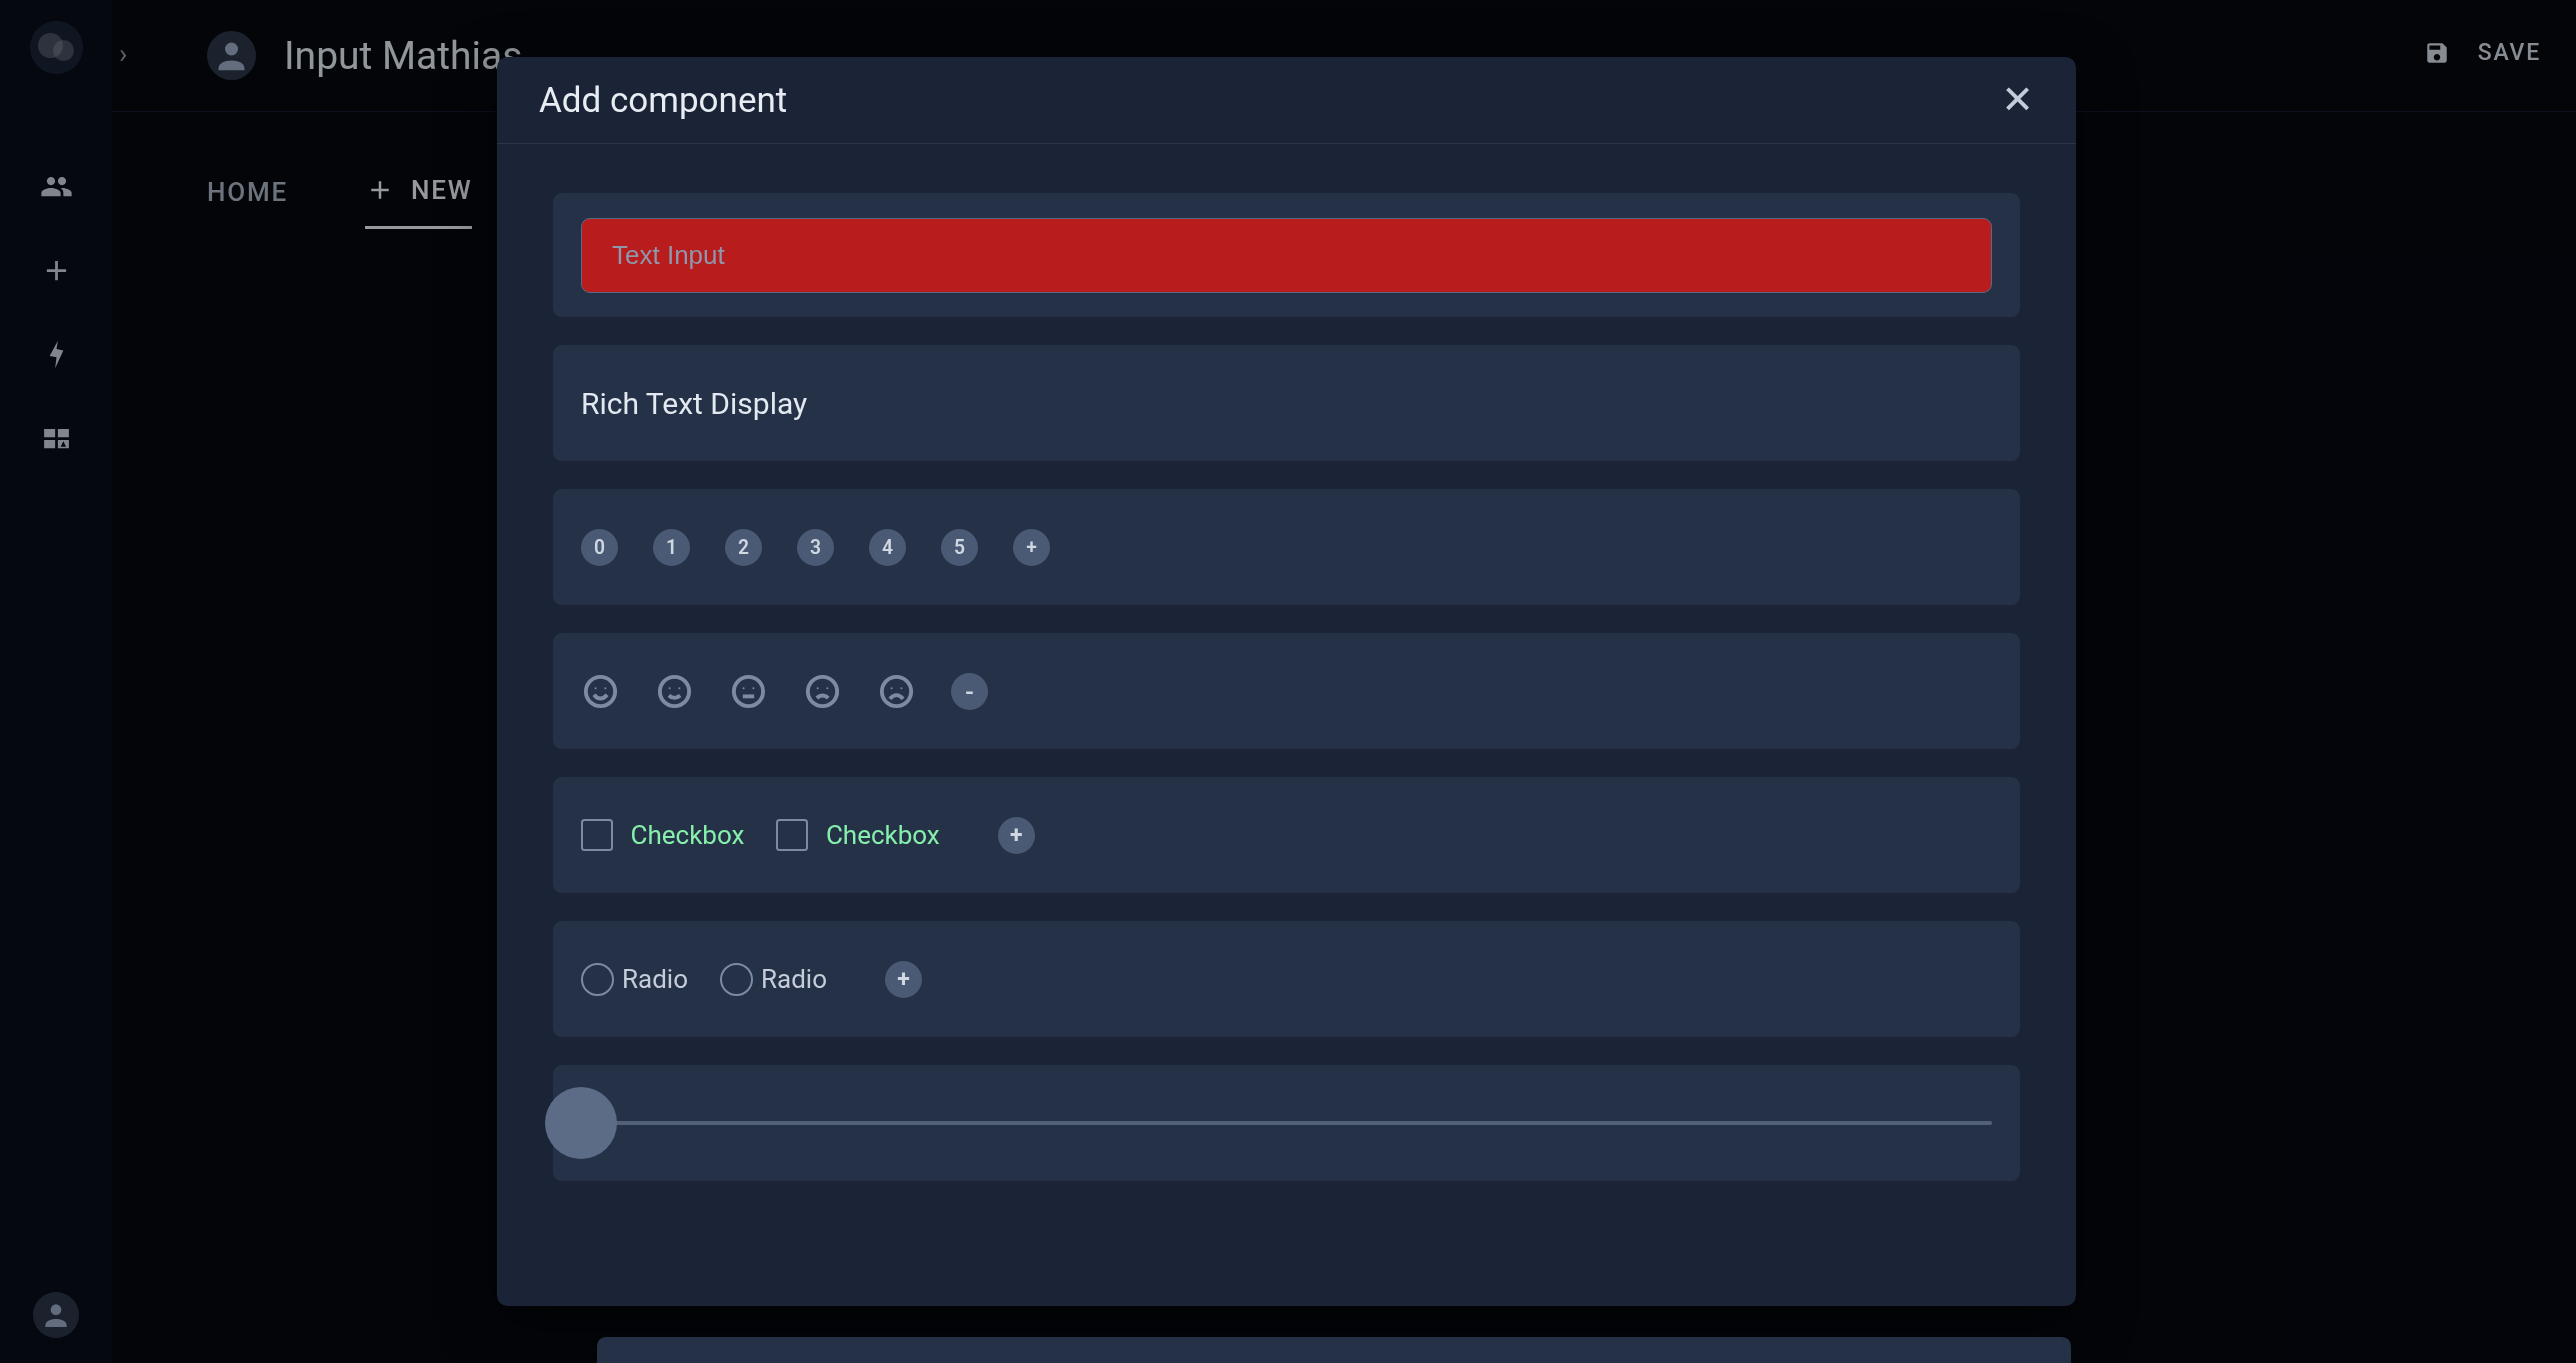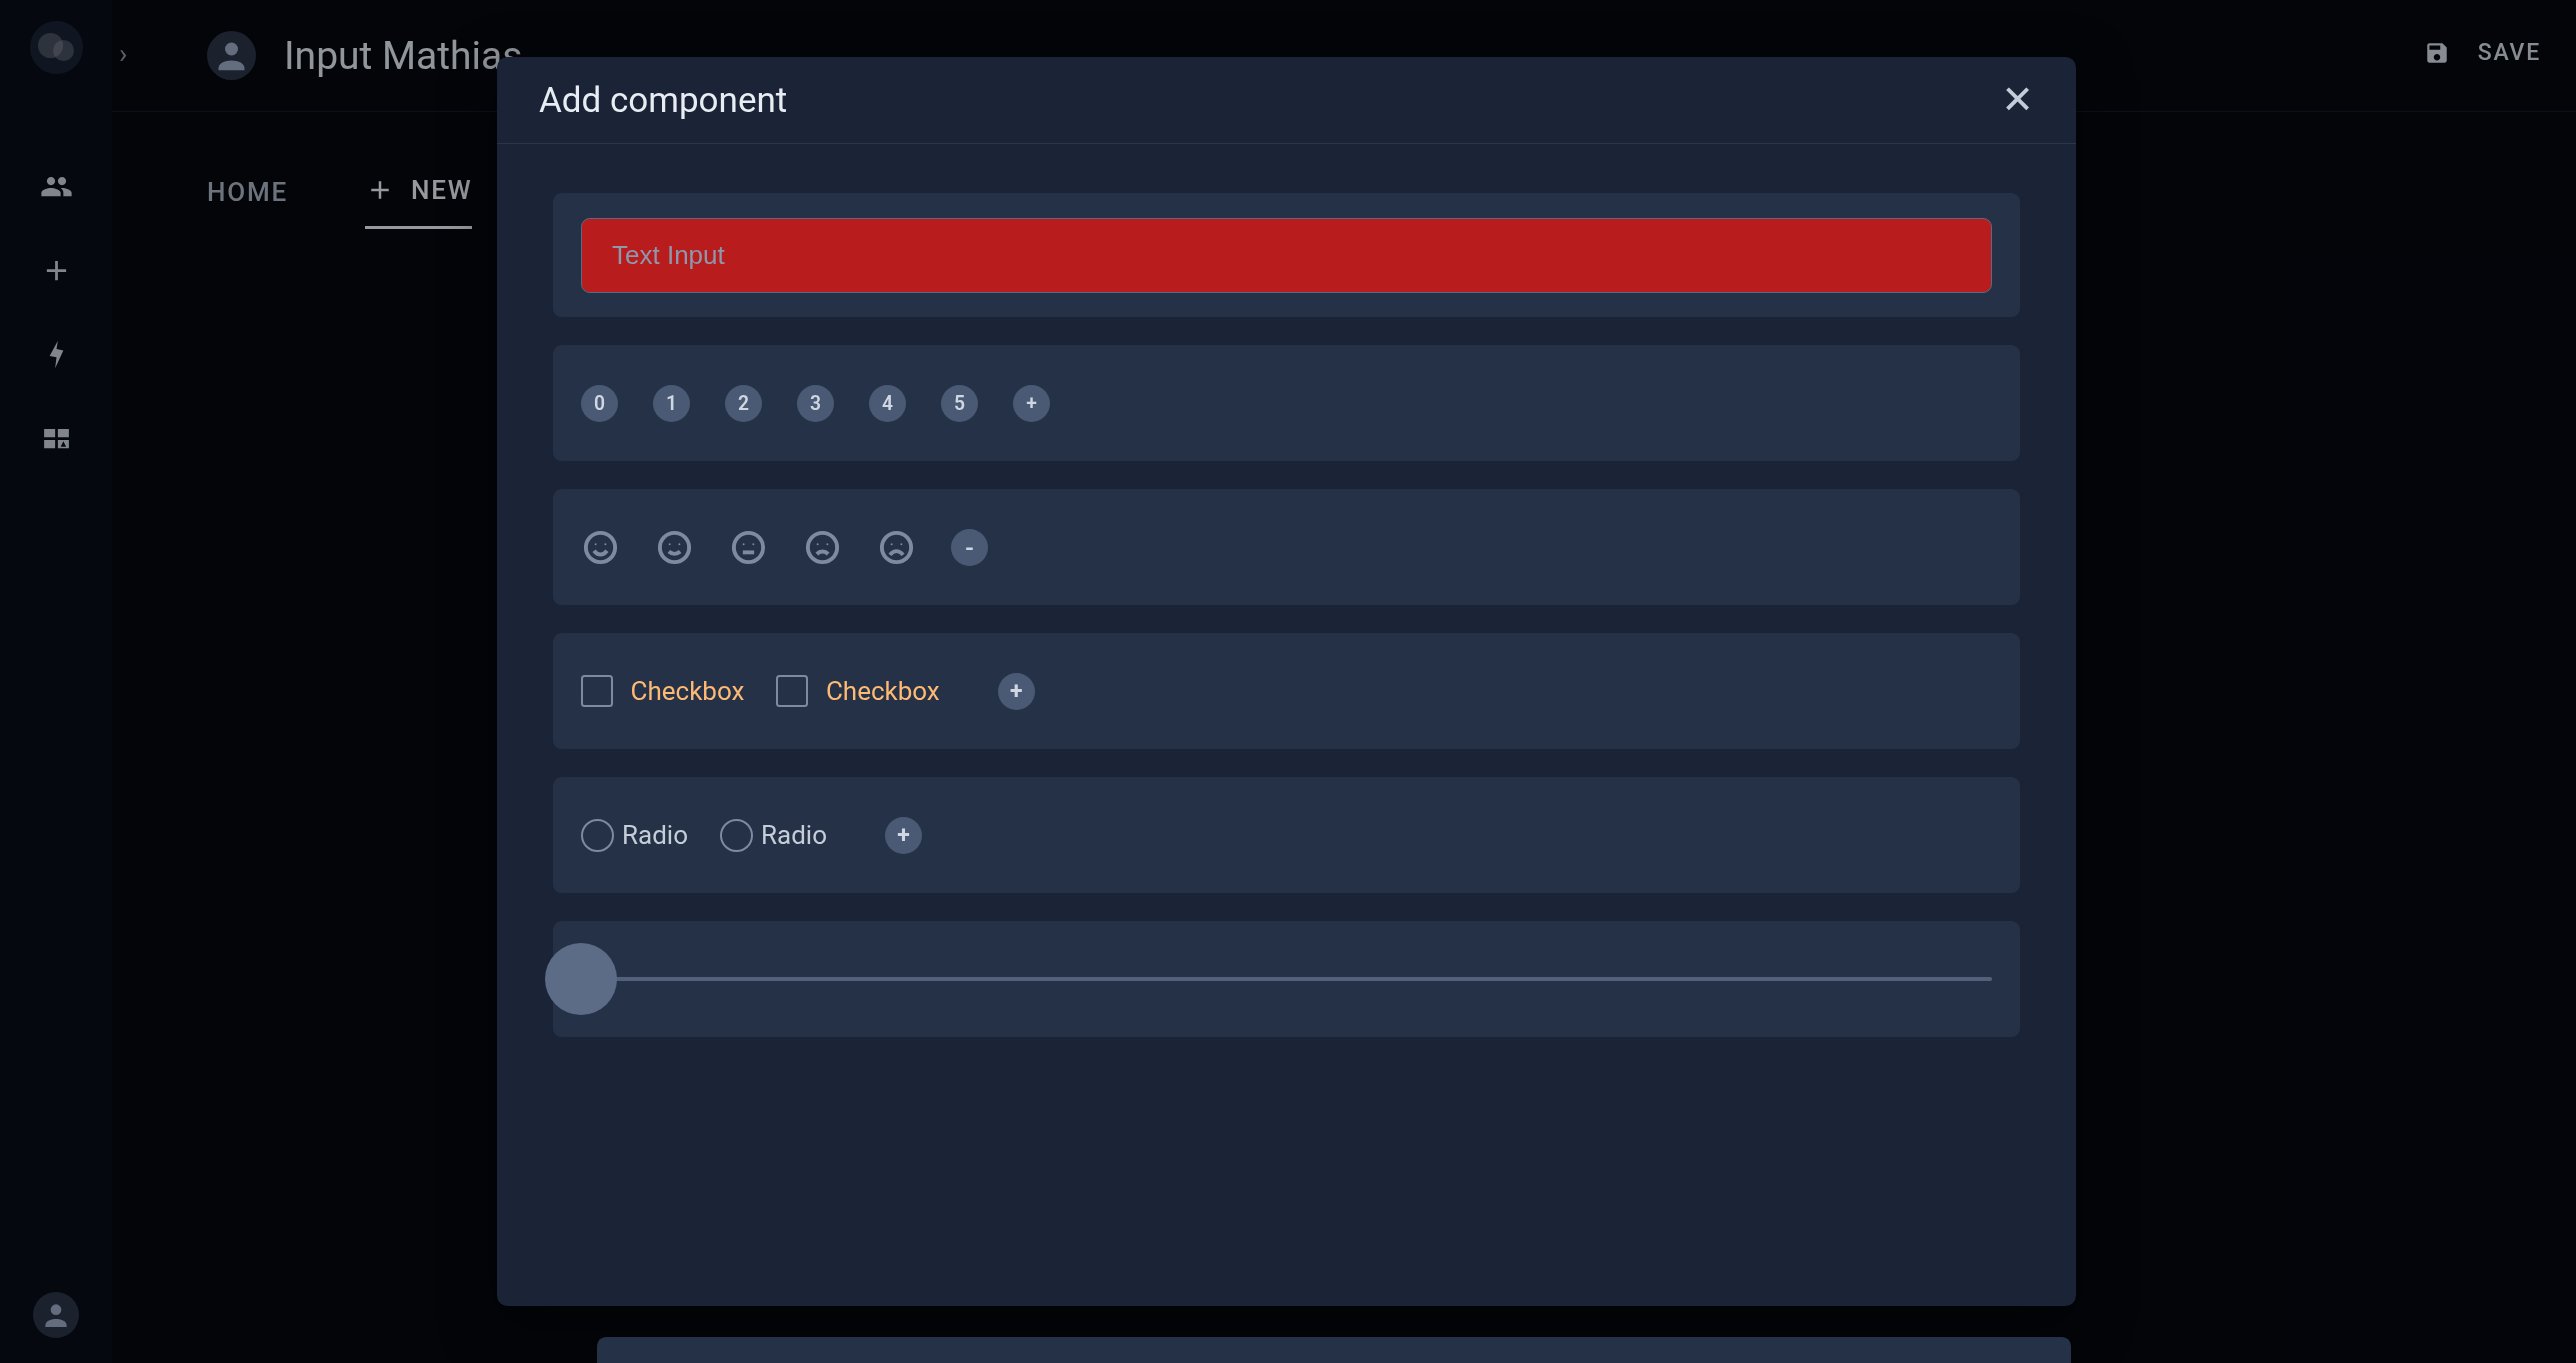--- a/index.html
+++ b/index.html
@@ -222,21 +222,21 @@
   .emoji-row .face svg{width:100%;height:100%;fill:none;stroke:currentColor;stroke-width:2.4;}
   .mini-minus{
     width:37px;height:37px;border-radius:50%;
     background:#4a5a75;color:#cfd7e2;
     display:flex;align-items:center;justify-content:center;
     font-size:24.6px;font-weight:600;
   }
 
   
   .cb-row{display:flex;gap:32px;align-items:center;}
-  .cb-item{display:flex;align-items:center;gap:17.5px;color:#fdba74;font-size:26px;}
+  .cb-item{display:flex;align-items:center;gap:17.5px;color:#86efac;font-size:26px;}
   .cb-box{width:32px;height:32px;border:2.6px solid #7d8aa0;border-radius:3.5px;}
   .mini-plus{
     width:37px;height:37px;border-radius:50%;
     background:#4a5a75;color:#cfd7e2;
     display:flex;align-items:center;justify-content:center;
     font-size:23px;font-weight:700;
     margin-left:26px;
   }
 
   
@@ -334,20 +334,23 @@
   <div class="modal-header">
     <div class="modal-title">Add component</div>
     <div class="modal-close">✕</div>
   </div>
   <div class="modal-body">
 
     <div class="component-row">
       <input class="preview-input" placeholder="Text Input" style="">
     </div>
 
+    <div class="component-row">
+      <div class="rich-label">Rich Text Display</div>
+    </div>
 
     <div class="component-row">
       <div class="chip-row">
         <div class="num-chip">0</div>
         <div class="num-chip">1</div>
         <div class="num-chip">2</div>
         <div class="num-chip">3</div>
         <div class="num-chip">4</div>
         <div class="num-chip">5</div>
         <div class="num-chip">+</div>

